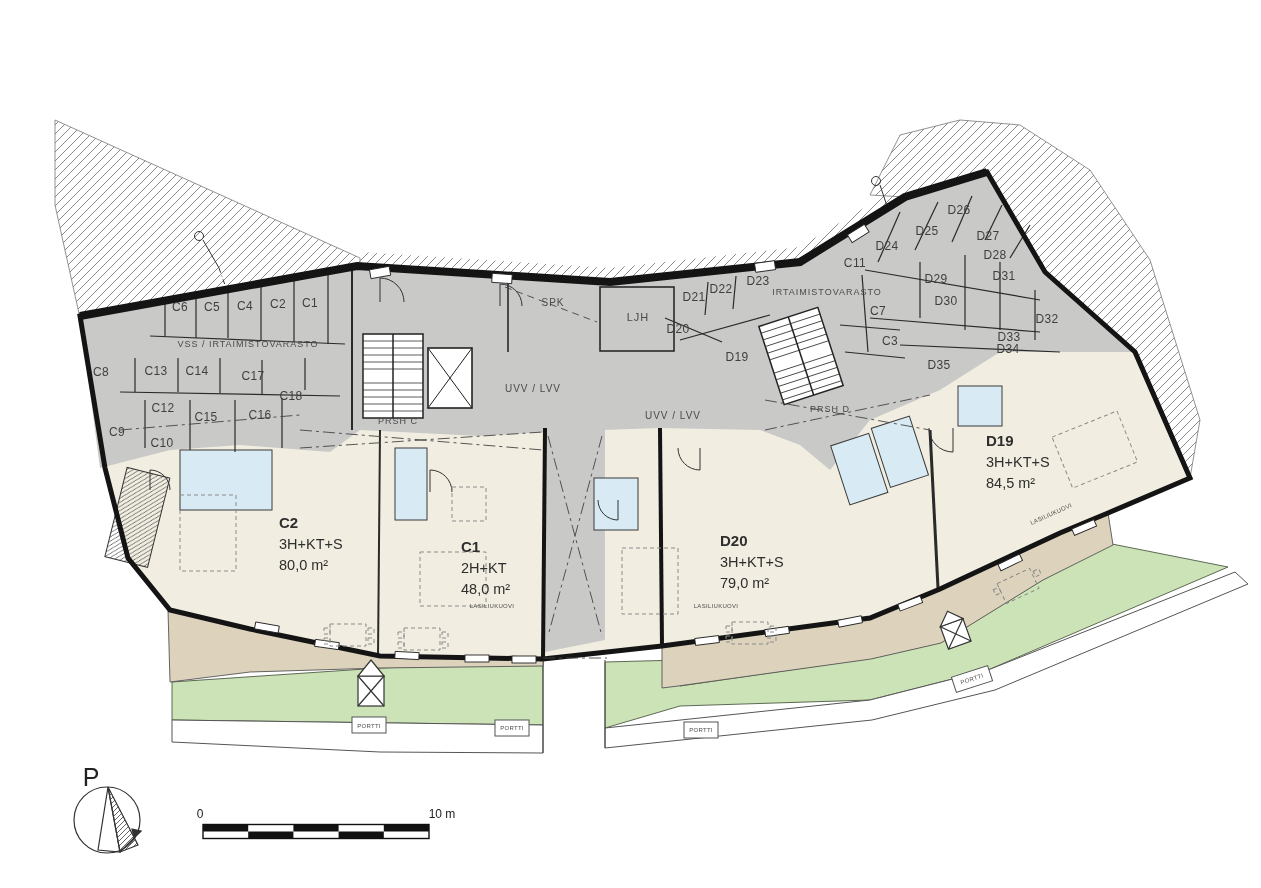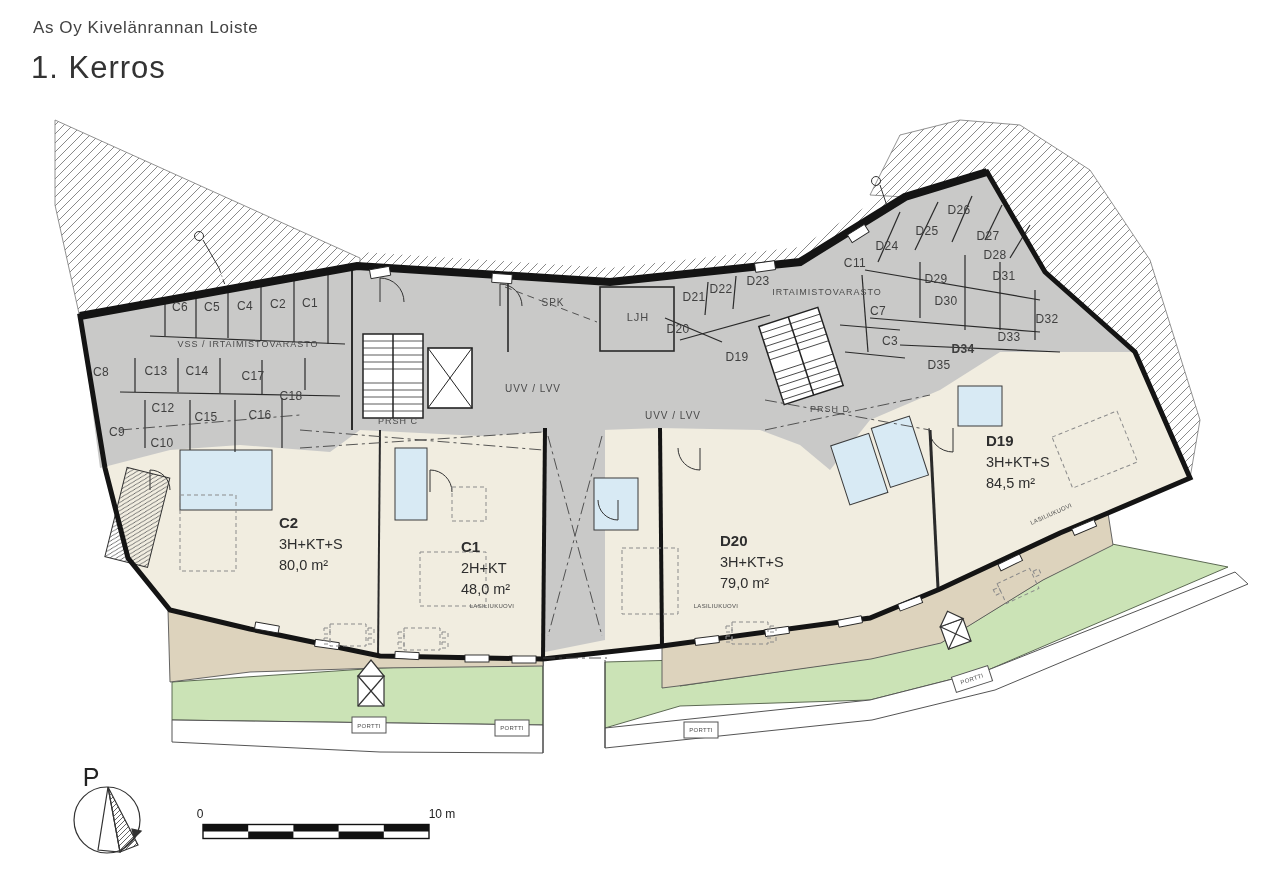--- a/index.html
+++ b/index.html
@@ -273,22 +273,20 @@
       <rect x="203" y="824.5" width="226" height="14" fill="#fff" stroke="#111" stroke-width="1.4"></rect>
       <rect x="203" y="824.5" width="45.2" height="7" fill="#111"></rect>
       <rect x="293.4" y="824.5" width="45.2" height="7" fill="#111"></rect>
       <rect x="383.8" y="824.5" width="45.2" height="7" fill="#111"></rect>
       <rect x="248.2" y="831.5" width="45.2" height="7" fill="#111"></rect>
       <rect x="338.6" y="831.5" width="45.2" height="7" fill="#111"></rect>
     </g>
   </svg>
 
   <div id="labels">
-    <div class="hdr-project">As Oy Kivelänrannan Loiste</div>
-    <div class="hdr-floor">1. Kerros</div>
 
     <span class="scale-num" style="left:200px;top:814px;">0</span>
     <span class="scale-num" style="left:442px;top:814px;">10 m</span>
 
     <span class="compass-p" style="left:91px;top:777px;">P</span>
   <span class="room-code" style="left: 180px; top: 307px;">C6</span>
       <span class="room-code" style="left: 212px; top: 307px;">C5</span>
       <span class="room-code" style="left: 245px; top: 306px;">C4</span>
       <span class="room-code" style="left: 278px; top: 304px;">C2</span>
       <span class="room-code" style="left: 310px; top: 303px;">C1</span>
@@ -311,21 +309,21 @@
       <span class="room-code" style="left: 887px; top: 246px;">D24</span>
       <span class="room-code" style="left: 927px; top: 231px;">D25</span>
       <span class="room-code" style="left: 959px; top: 210px;">D26</span>
       <span class="room-code" style="left: 988px; top: 236px;">D27</span>
       <span class="room-code" style="left: 995px; top: 255px;">D28</span>
       <span class="room-code" style="left: 936px; top: 279px;">D29</span>
       <span class="room-code" style="left: 946px; top: 301px;">D30</span>
       <span class="room-code" style="left: 1004px; top: 276px;">D31</span>
       <span class="room-code" style="left: 1047px; top: 319px;">D32</span>
       <span class="room-code" style="left: 1009px; top: 337px;">D33</span>
-      <span class="room-code" style="left: 963px; top: 349px; font-weight: bold;">D34</span>
+      <span class="room-code" style="left: 1008px; top: 349px;">D34</span>
       <span class="room-code" style="left: 939px; top: 365px;">D35</span>
       <span class="room-code" style="left: 878px; top: 311px;">C7</span>
       <span class="room-code" style="left: 890px; top: 341px;">C3</span>
       <span class="tech-label" style="left: 248px; top: 344px; font-size: 9px;">VSS / IRTAIMISTOVARASTO</span>
       <span class="tech-label" style="left: 827px; top: 292px; font-size: 9px;">IRTAIMISTOVARASTO</span>
       <span class="tech-label" style="left: 553px; top: 302px; font-size: 10px;">SPK</span>
       <span class="tech-label" style="left: 638px; top: 317px; font-size: 11px;">LJH</span>
       <span class="tech-label" style="left: 533px; top: 388px; font-size: 10px;">UVV / LVV</span>
       <span class="tech-label" style="left: 673px; top: 415px; font-size: 10px;">UVV / LVV</span>
       <span class="tech-label" style="left: 398px; top: 421px; font-size: 9px;">PRSH C</span>

